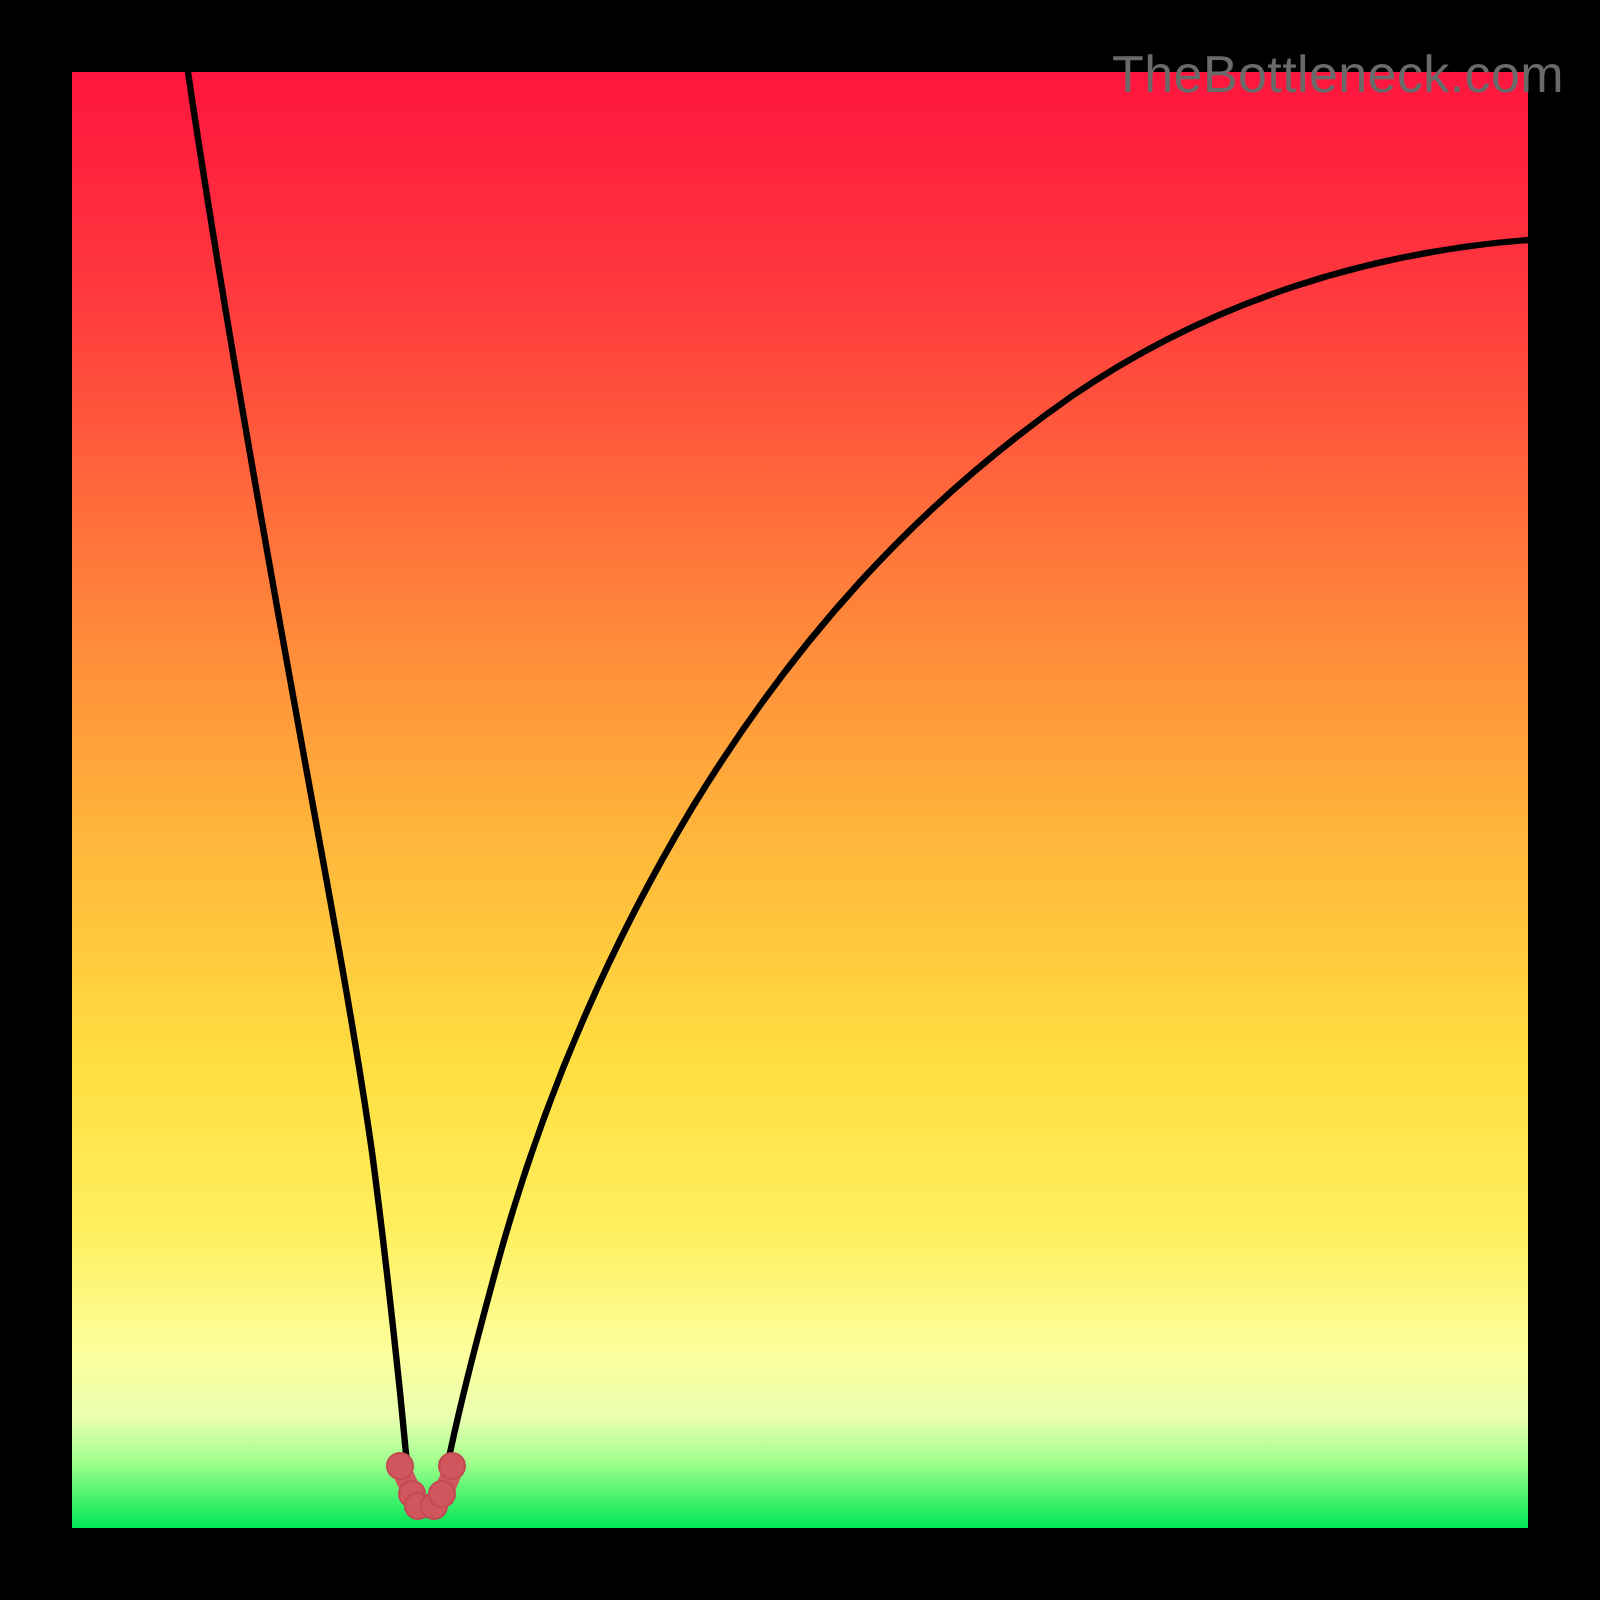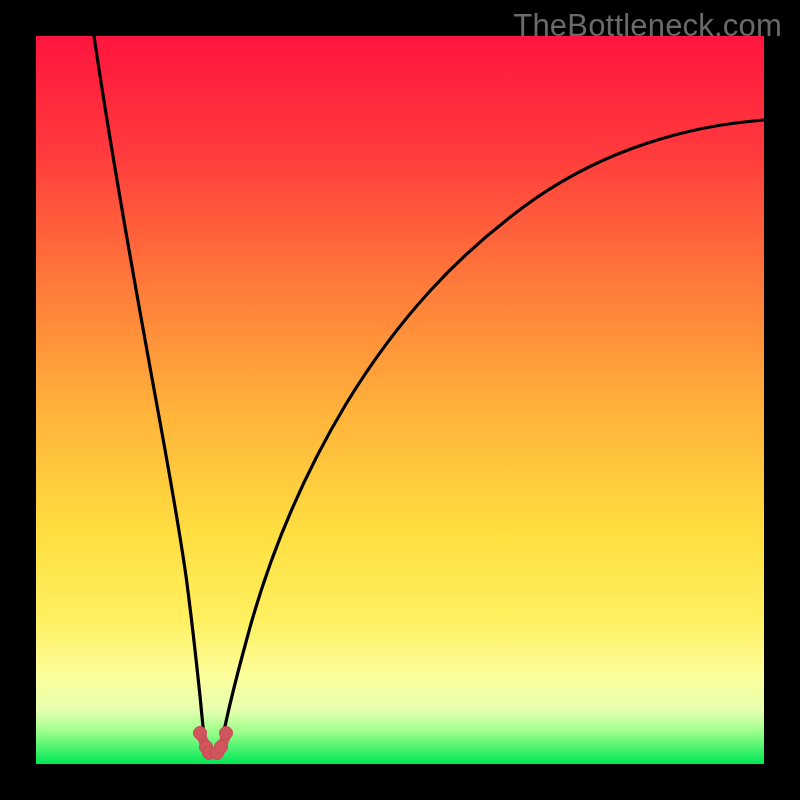--- a/index.html
+++ b/index.html
@@ -22,24 +22,24 @@
   .plot {
     position: absolute;
     left: 36px;
     top: 36px;
     width: 728px;
     height: 728px;
     
   }
   .watermark {
     position: absolute;
-    top: 8px;
+    top: 22px;
     right: 18px;
     color: #6a6a6a;
-    font-size: 31px;
+    font-size: 26px;
     font-weight: 400;
     letter-spacing: 0.2px;
     user-select: none;
   }
 </style>
 </head>
 <body>
 
 <div class="frame">
 

